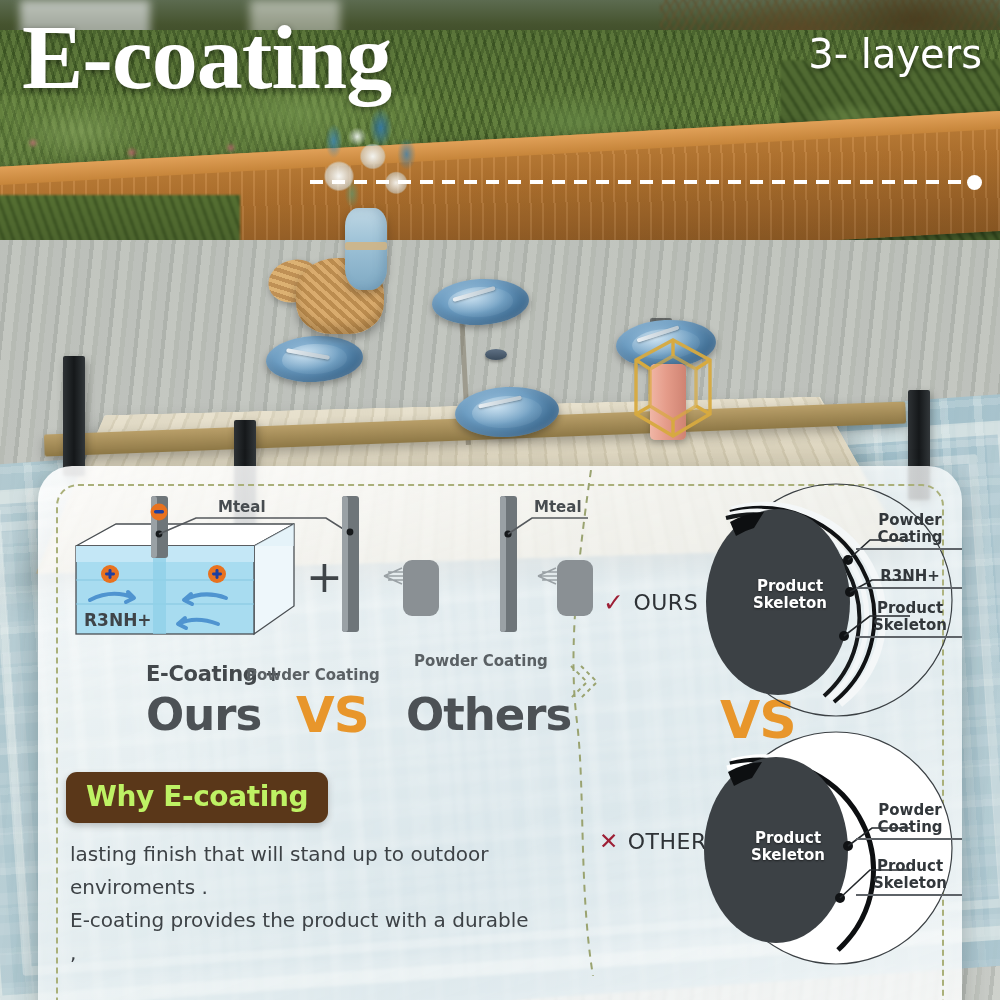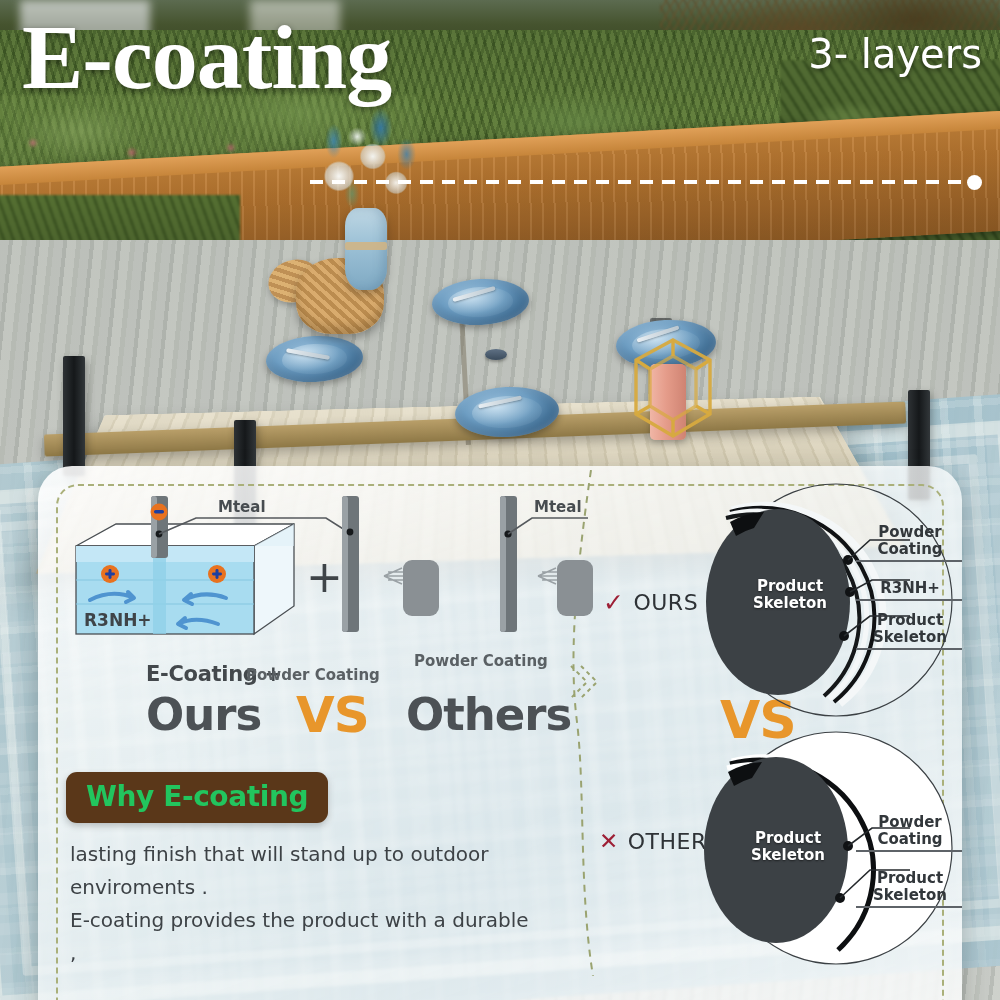--- a/index.html
+++ b/index.html
@@ -313,21 +313,21 @@
     font-size:45px; font-weight:700; font-family:"DejaVu Sans", sans-serif;
     letter-spacing:-1px;
   }
   .vs-ours{ position:absolute; left:0; top:0; color:#4c5155; }
   .vs-mid{ position:absolute; left:150px; top:-2px; color:#e8962b; font-size:50px; }
   .vs-others{ position:absolute; left:260px; top:0; color:#4c5155; }
 
   
   .badge{
     position:absolute; left:28px; top:306px;
-    background:#5a3719; color:#22c55e; border-radius:11px;
+    background:#5a3719; color:#bef264; border-radius:11px;
     padding:8px 20px 10px 20px;
     font-size:28px; font-weight:700; letter-spacing:-.4px;
     font-family:"DejaVu Sans", sans-serif;
     box-shadow:0 3px 7px rgba(0,0,0,.22);
   }
   .bodytext{
     position:absolute; left:32px; top:372px; width:470px;
     color:#3d4246; font-size:20px; line-height:1.65;
     font-family:"DejaVu Sans", sans-serif; font-weight:400;
   }
@@ -348,21 +348,21 @@
     position:absolute; left:682px; top:224px; font-size:52px; font-weight:700;
     color:#e8962b; font-family:"DejaVu Sans", sans-serif; letter-spacing:-1px;
   }
 
   
   .circ{ position:absolute; }
   .circ-label{
     position:absolute; color:#32373b; font-size:15px; font-weight:700;
     font-family:"DejaVu Sans", sans-serif; line-height:1.12; text-align:center;
   }
-  .circ-label .ul{ display:block; border-bottom:2px solid #5e6368; padding-bottom:2px;margin-top:12px; }
+  .circ-label .ul{ display:block; border-bottom:2px solid #5e6368; padding-bottom:2px; }
   .skel-text{
     position:absolute; color:#ffffff; font-size:15px; font-weight:700;
     font-family:"DejaVu Sans", sans-serif; line-height:1.15; text-align:center;
     text-shadow:0 1px 2px rgba(0,0,0,.5);
   }
 </style>
 </head>
 <body>
 
 <div id="stage">

